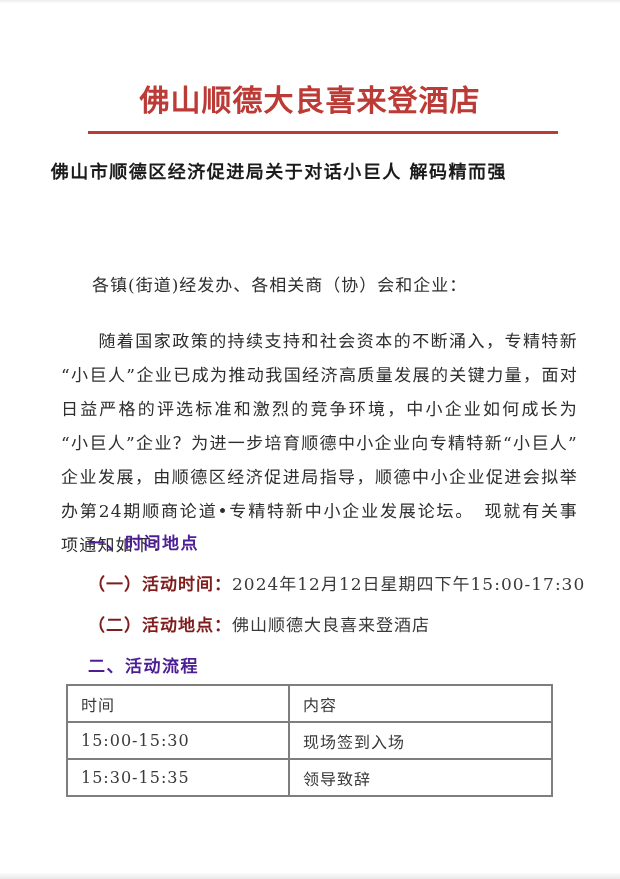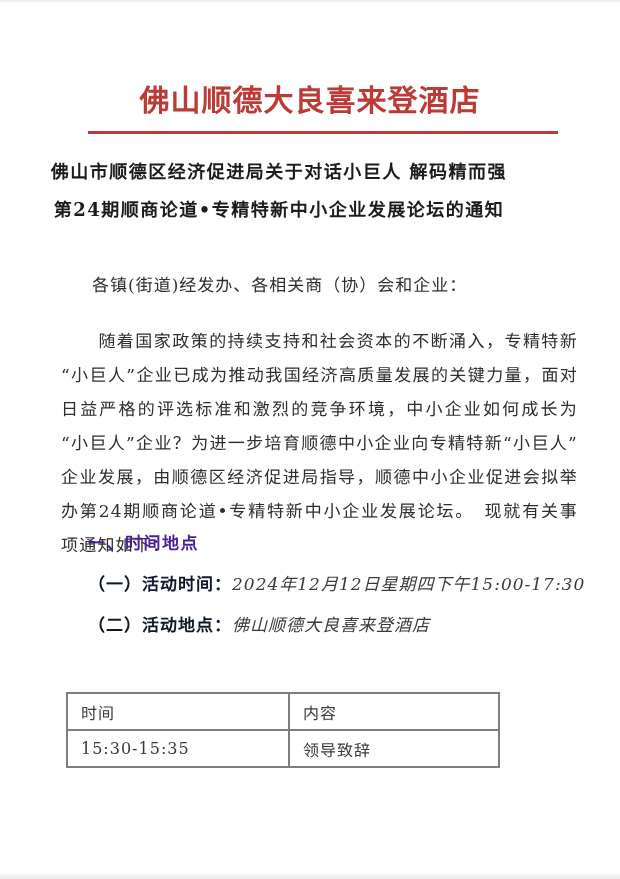--- a/index.html
+++ b/index.html
@@ -54,70 +54,73 @@
     color:#4c1d95;white-space:nowrap;
   }
   .sec-heading.s1{top:529px;}
   .sec-heading.s2{top:652px;}
   .item-line{
     position:absolute;left:88px;
     font-size:17px;letter-spacing:1px;color:#2e2e2e;white-space:nowrap;
   }
   .item-line.i1{top:570px;}
   .item-line.i2{top:611px;text-align:right;}
-  .item-line .lbl{font-weight:700;color:#0f172a;}
-  .item-line .val{font-weight:400;color:#3a3a3a;font-style:italic;}
+  .item-line .lbl{font-weight:700;color:#7f1d1d;}
+  .item-line .val{font-weight:400;color:#3a3a3a;}
   table.schedule{
     position:absolute;top:684px;left:66px;
-    width:434px;border-collapse:collapse;
+    width:487px;border-collapse:collapse;
     font-size:16px;color:#3a3a3a;letter-spacing:1px;
     font-family:"DejaVu Serif","Liberation Serif",serif;
-    margin-top:8px;
   }
   table.schedule th,table.schedule td{
     border:2px solid #7e7e7e;
     height:35px;padding:0 6px 0 13px;
     text-align:left;vertical-align:middle;
     font-weight:400;
   }
   table.schedule .col-time{width:201px;}
 </style>
 </head>
 <body>
 
 <div id="page">
 
   <div class="letterhead-title">佛山顺德大良喜来登酒店</div>
 
   <div class="letterhead-rule"></div>
 
   <div class="doc-title l1">佛山市顺德区经济促进局关于对话小巨人 解码精而强</div>
 
-  <div class="doc-title l2">第24期顺商论道•专精特新中小企业发展论坛的通知</div>
 
   <div class="salutation">各镇(街道)经发办、各相关商（协）会和企业：</div>
 
   <p class="intro-paragraph">随着国家政策的持续支持和社会资本的不断涌入，专精特新“小巨人”企业已成为推动我国经济高质量发展的关键力量，面对日益严格的评选标准和激烈的竞争环境，中小企业如何成长为“小巨人”企业？为进一步培育顺德中小企业向专精特新“小巨人”企业发展，由顺德区经济促进局指导，顺德中小企业促进会拟举办第24期顺商论道•专精特新中小企业发展论坛。　现就有关事项通知如下：</p>
 
   <div class="sec-heading s1">一、时间地点</div>
 
   <div class="item-line i1">
     <span class="lbl">（一）活动时间：</span><span class="val">2024年12月12日星期四下午15:00-17:30</span>
   </div>
 
   <div class="item-line i2">
     <span class="lbl">（二）活动地点：</span><span class="val">佛山顺德大良喜来登酒店</span>
   </div>
 
+  <div class="sec-heading s2">二、活动流程</div>
 
   <table class="schedule">
     <tbody>
       <tr>
         <th class="col-time">时间</th>
         <th>内容</th>
+      </tr>
+      <tr>
+        <td class="col-time">15:00-15:30</td>
+        <td>现场签到入场</td>
       </tr>
       <tr>
         <td class="col-time">15:30-15:35</td>
         <td>领导致辞</td>
       </tr>
     </tbody>
   </table>
 
 </div>
 

